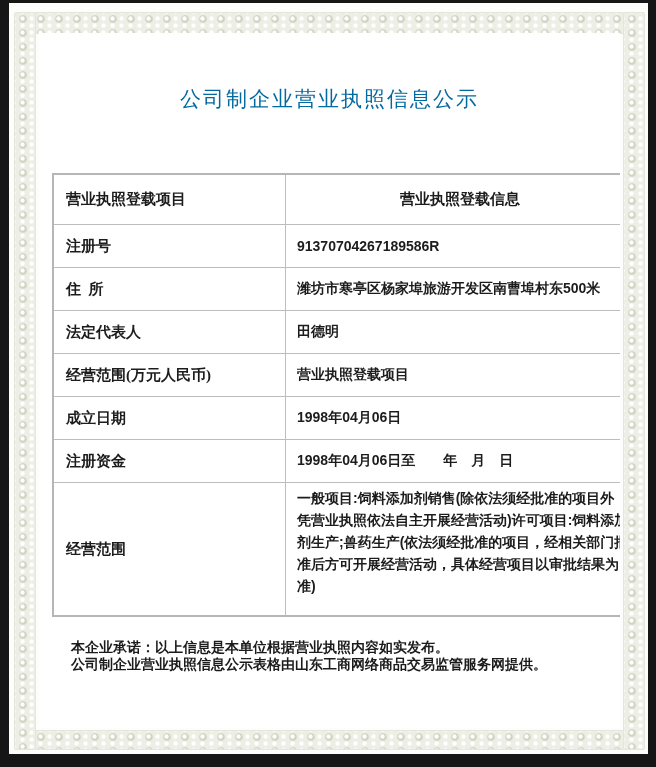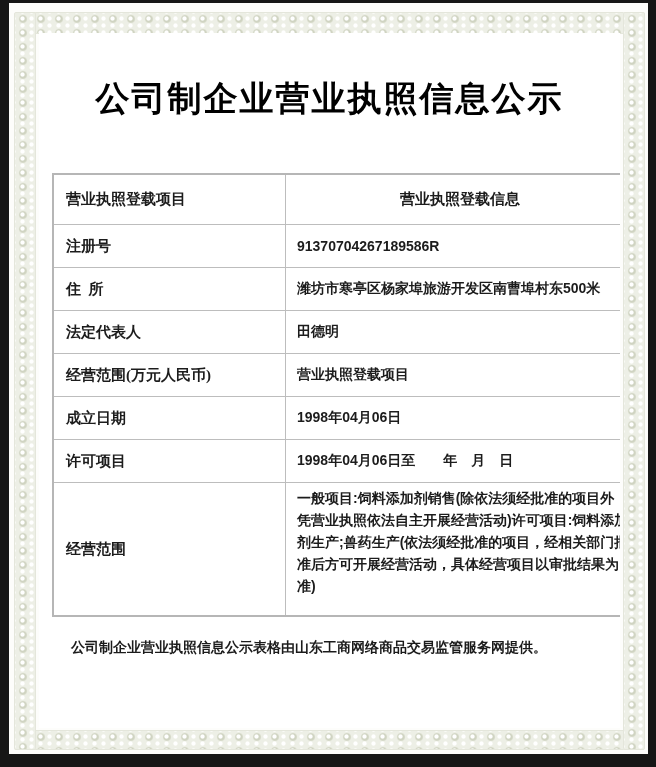--- a/index.html
+++ b/index.html
@@ -39,26 +39,26 @@
   .content {
     position: absolute;
     left: 30px; right: 28px; top: 30px; bottom: 26px;
     background: #ffffff;
     overflow: hidden;
     color: #1c1c1c;
   }
 
   .title {
     margin: 48px 0 0 0;
-    font-size: 34px;
-    font-weight: bold;
+    font-size: 21px;
+    font-weight: normal;
     letter-spacing: 2px;
     line-height: 36px;
     text-align: center;
-    color: #000000;
+    color: #0369a1;
     font-family: "Liberation Serif", "DejaVu Serif", serif;
   }
 
   table.license-table {
     border-collapse: collapse;
     table-layout: fixed;
     margin: 56px 0 0 13px;
     width: 549px;
     border: 2px solid #b6b6b6;
   }
@@ -140,29 +140,30 @@
           </tr>
           <tr>
             <td class="cell-label col-label">经营范围(万元人民币)</td>
             <td class="cell-value col-value">营业执照登载项目</td>
           </tr>
           <tr>
             <td class="cell-label col-label">成立日期</td>
             <td class="cell-value col-value">1998年04月06日</td>
           </tr>
           <tr>
-            <td class="cell-label col-label">许可项目</td>
+            <td class="cell-label col-label">注册资金</td>
             <td class="cell-value col-value">1998年04月06日至　　年　月　日</td>
           </tr>
           <tr class="row-scope">
             <td class="cell-label col-label">经营范围</td>
             <td class="cell-value col-value">一般项目:饲料添加剂销售(除依法须经批准的项目外，凭营业执照依法自主开展经营活动)许可项目:饲料添加剂生产;兽药生产(依法须经批准的项目，经相关部门批准后方可开展经营活动，具体经营项目以审批结果为准)</td>
           </tr>
         </tbody>
       </table>
 
       <div class="footer">
+        <div>本企业承诺：以上信息是本单位根据营业执照内容如实发布。</div>
         <div>公司制企业营业执照信息公示表格由山东工商网络商品交易监管服务网提供。</div>
       </div>
 
     </div>
   </div>
 </div>
 
 </body></html>

